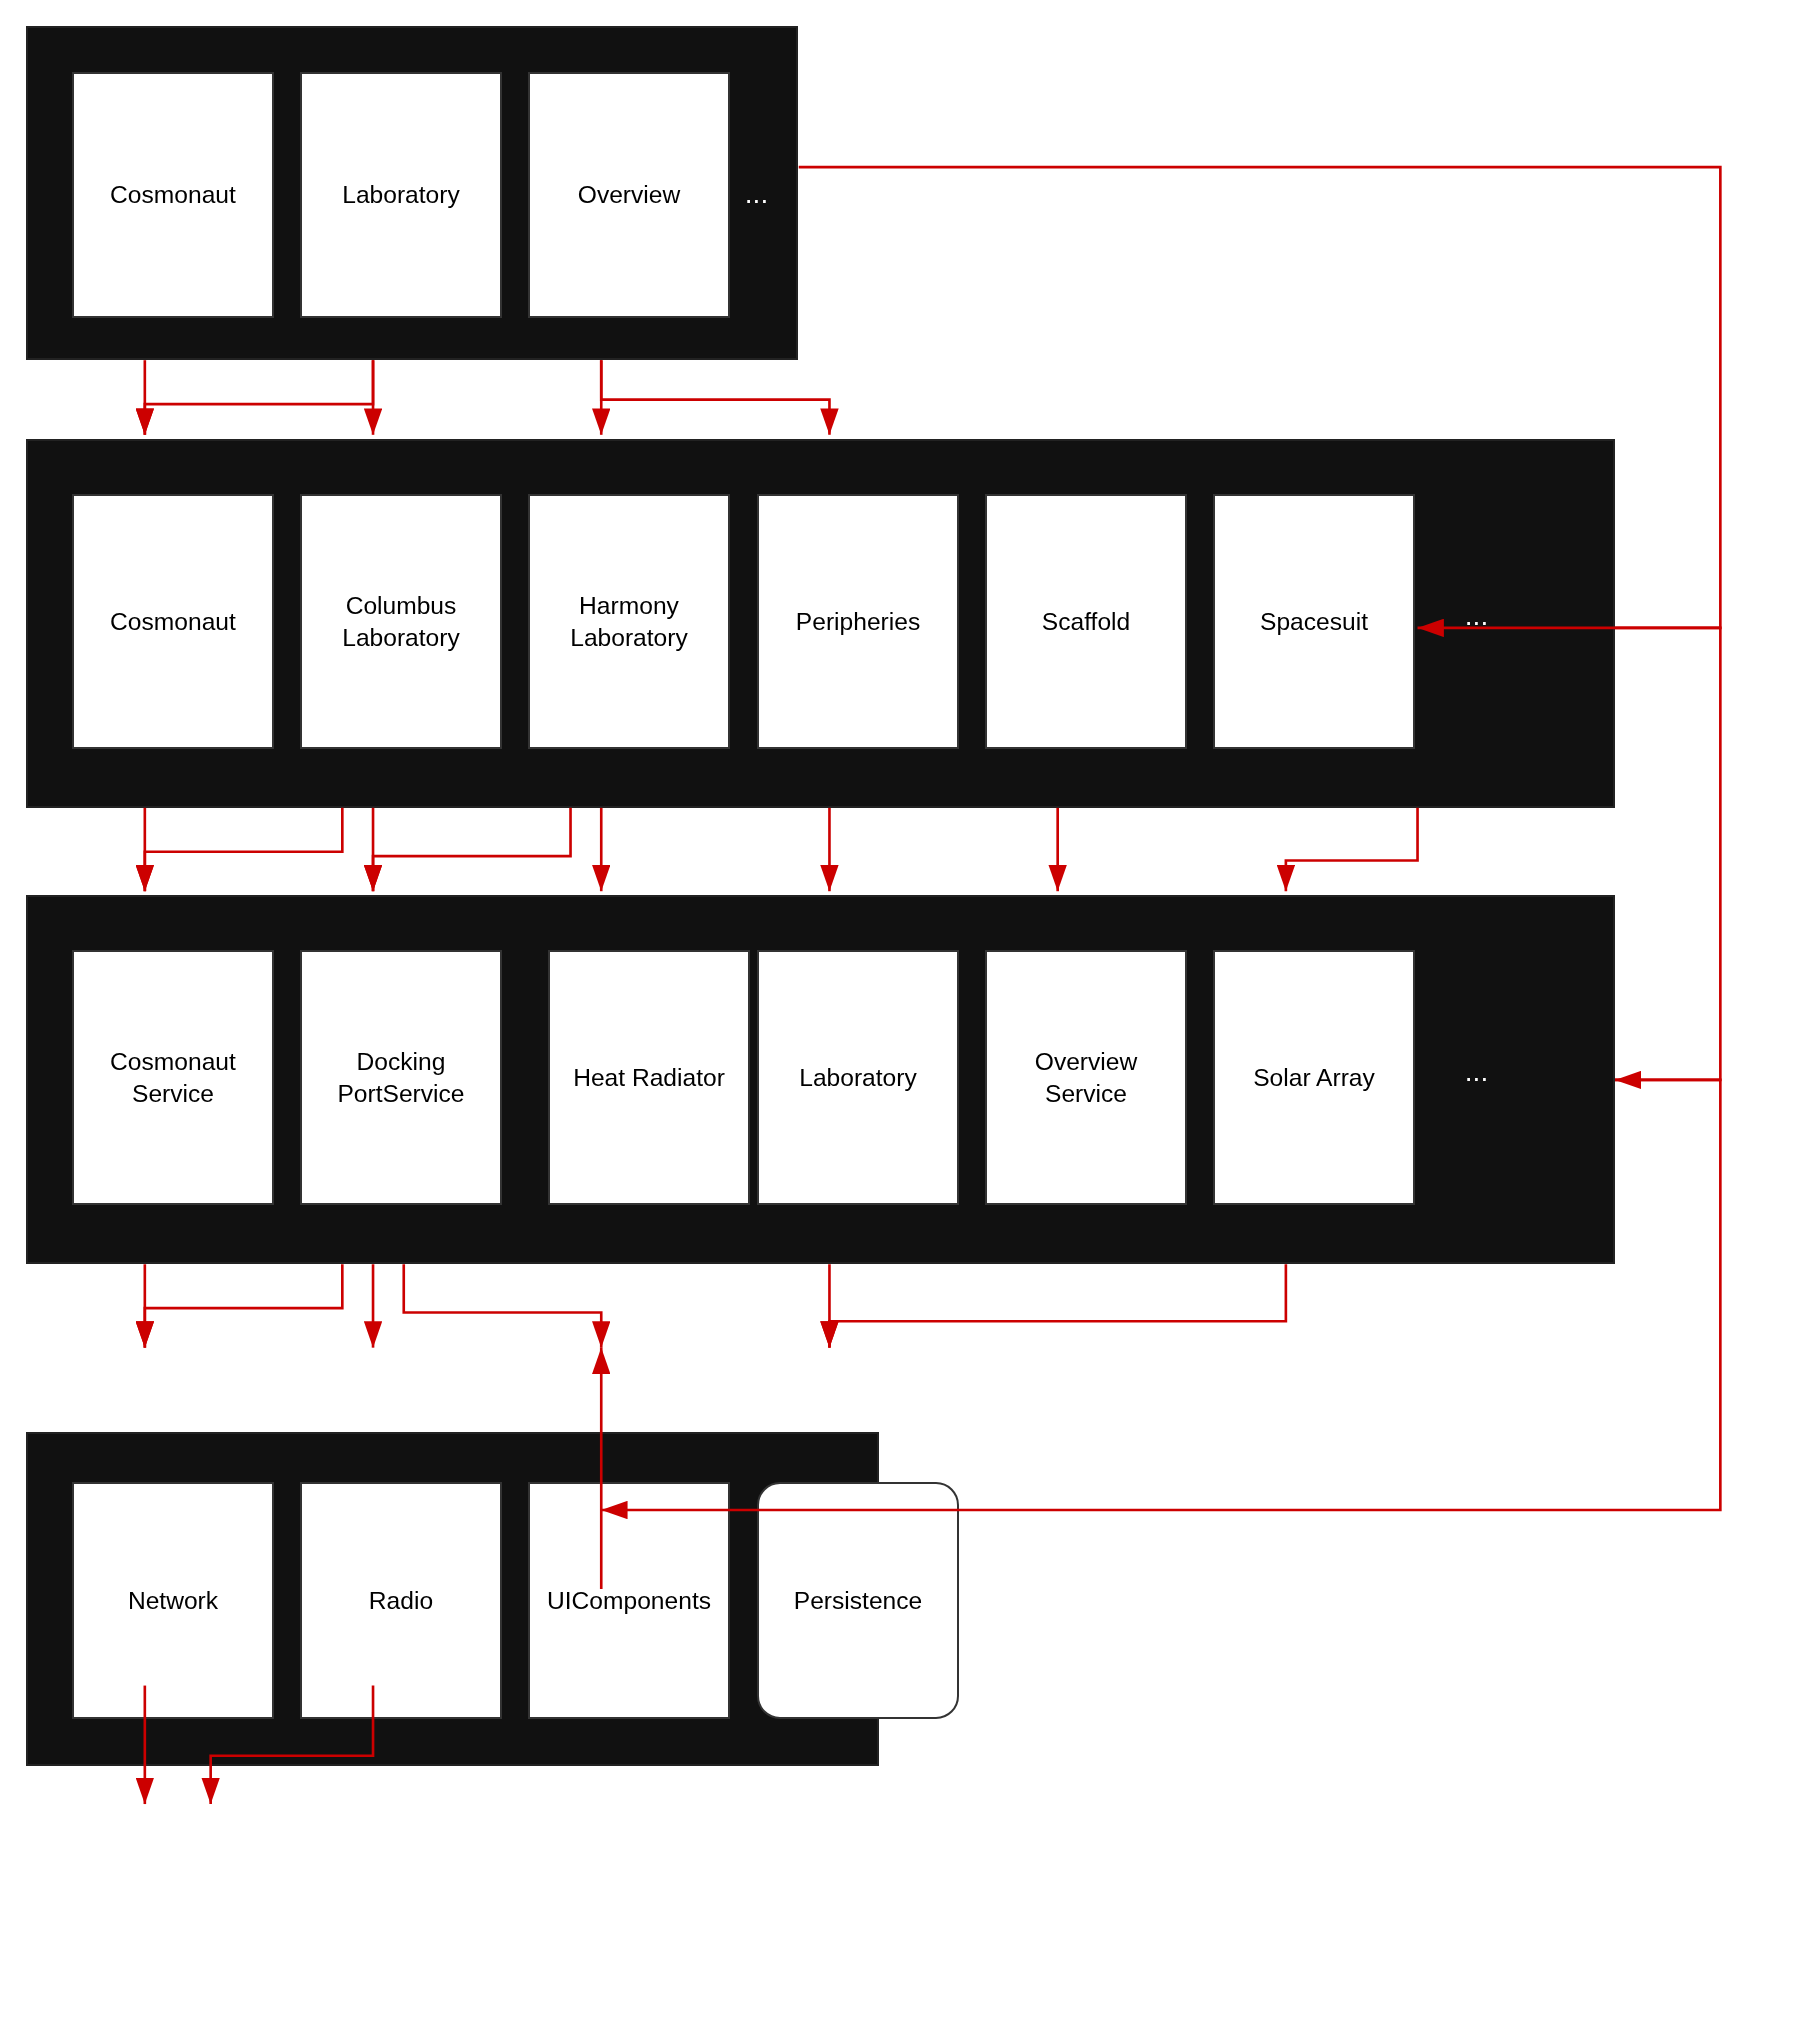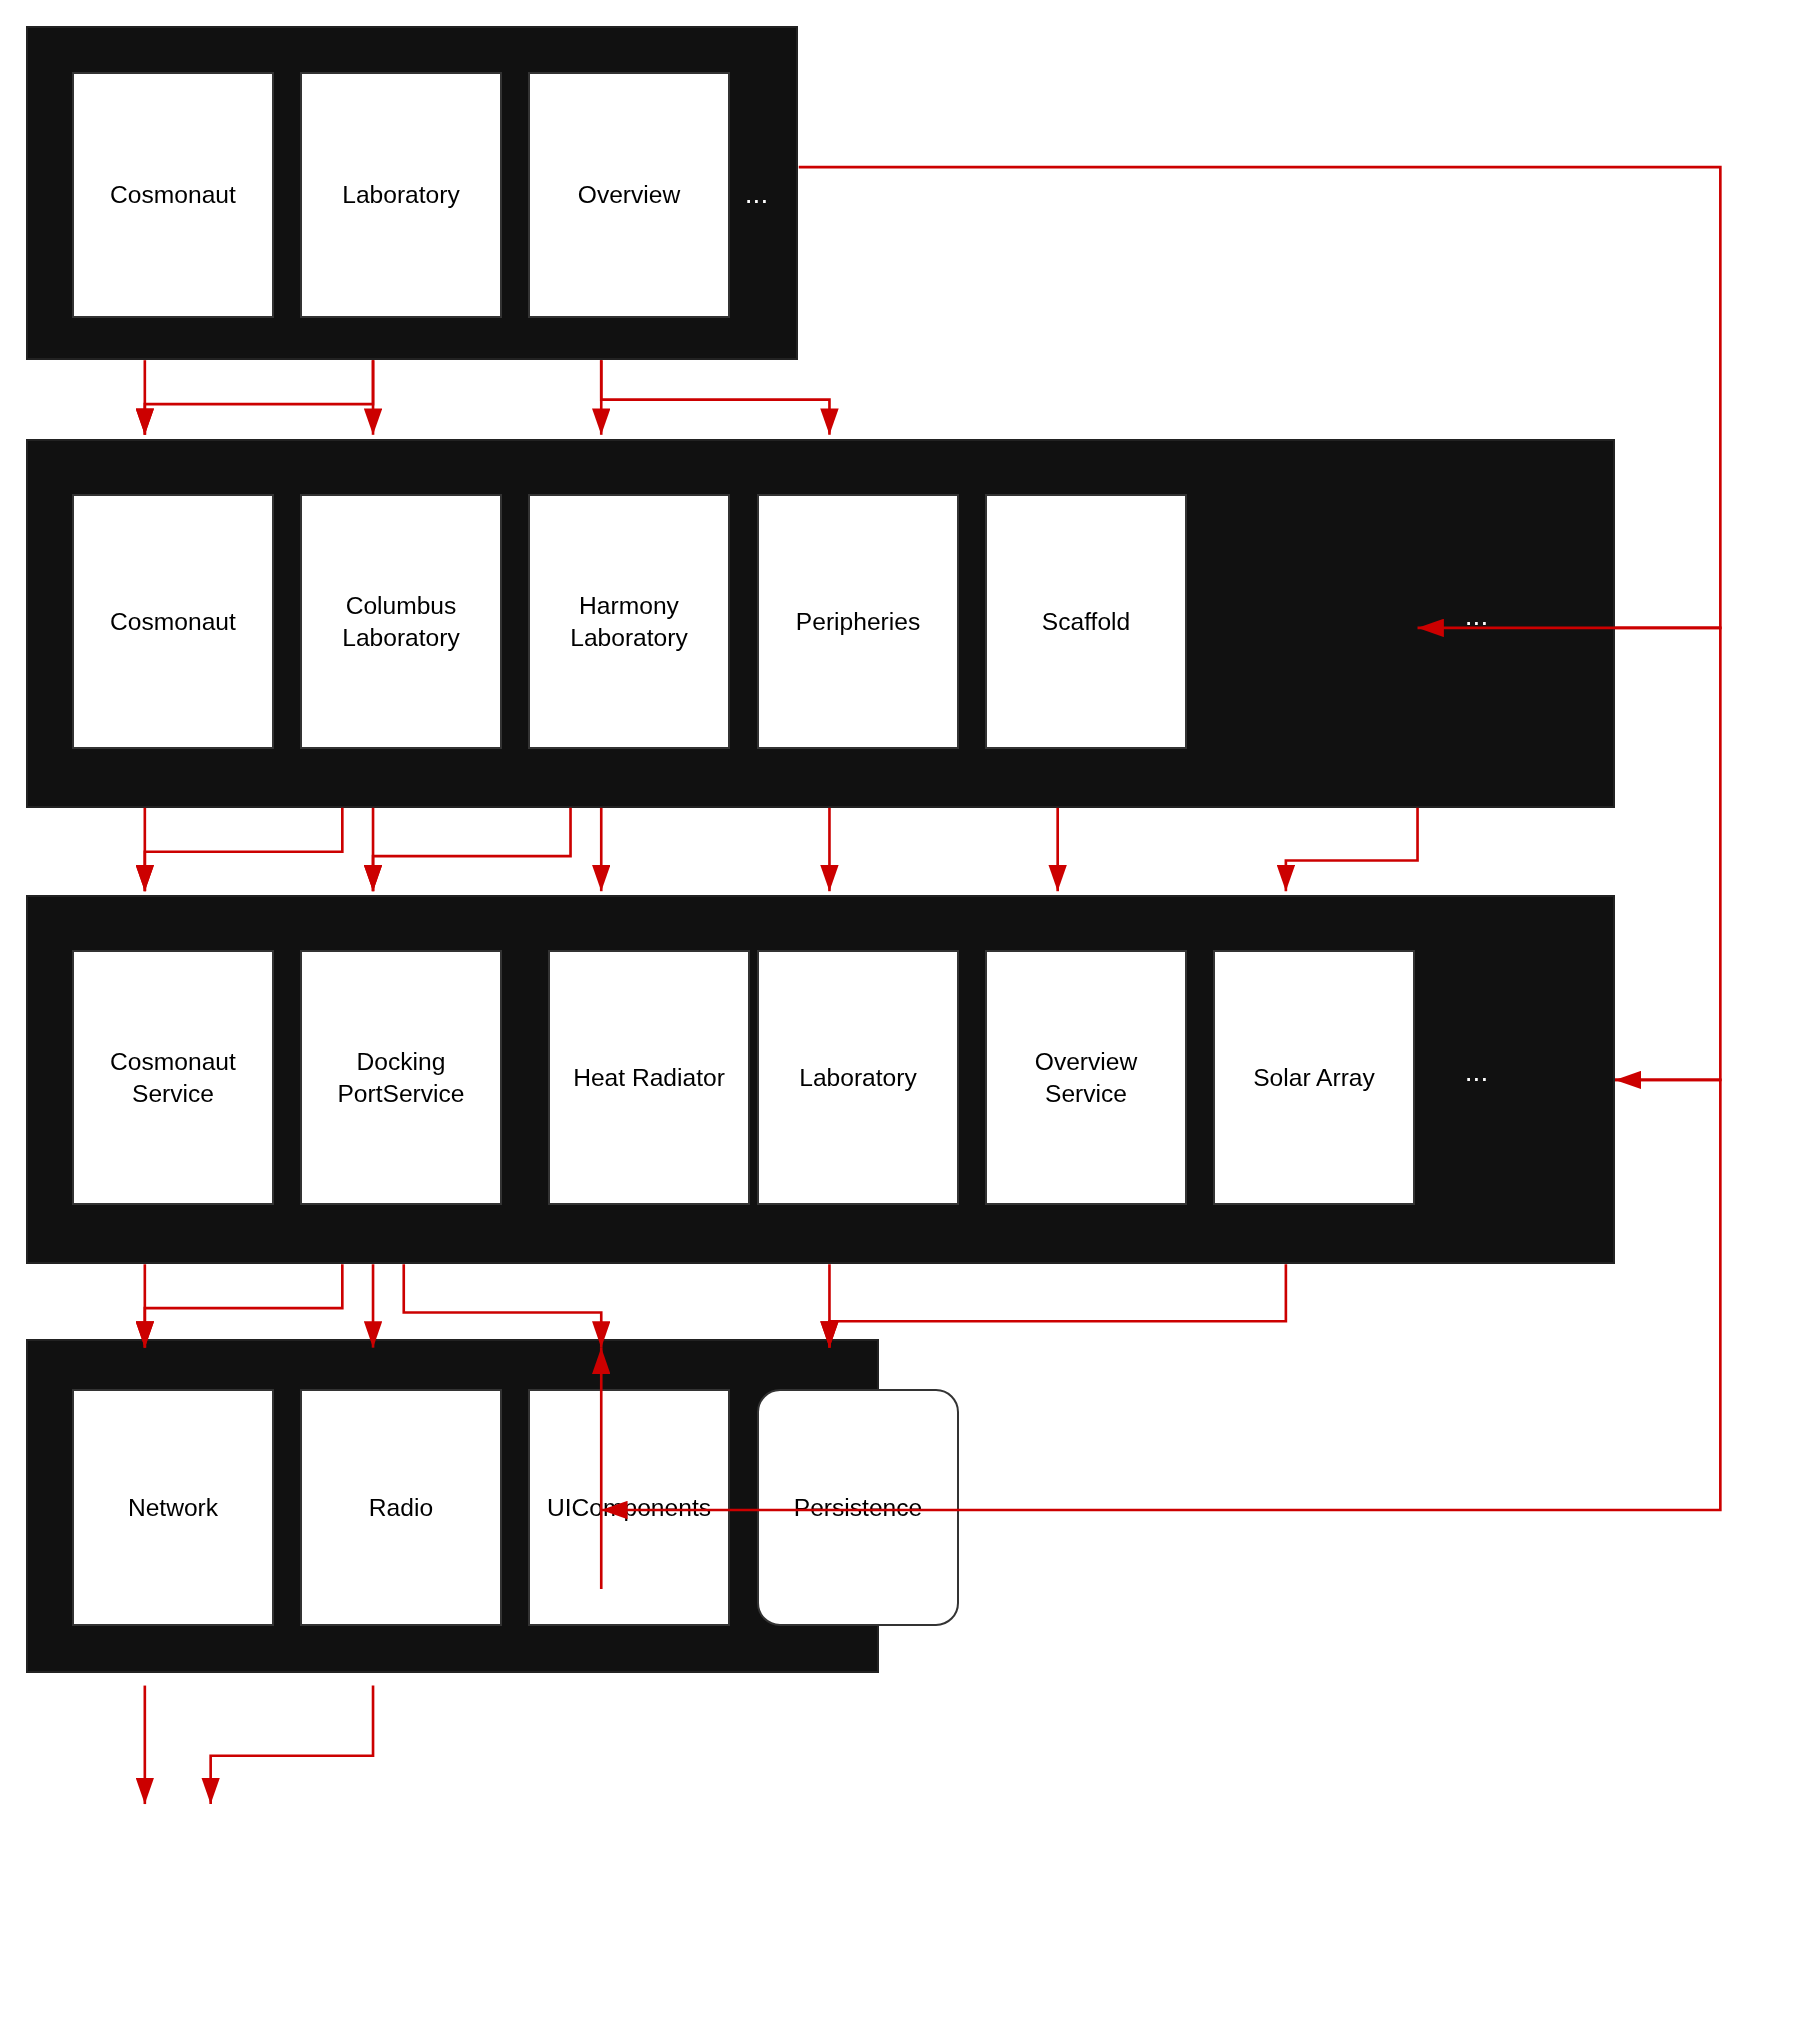--- a/index.html
+++ b/index.html
@@ -62,34 +62,35 @@
     <div class="module-box" style="left:500px; top:44px; width:202px; height:246px;">Overview</div>
     <div class="module-box" style="left:702px; top:140px; width:53px; height:53px; font-size:28px; border:none; color:#fff; background:transparent;">...</div>
   </div>
 
   <div class="row-panel" style="left:26px; top:439px; width:1589px; height:369px;">
     <div class="module-box" style="left:44px; top:53px; width:202px; height:255px;">Cosmonaut</div>
     <div class="module-box" style="left:272px; top:53px; width:202px; height:255px;">Columbus<br>Laboratory</div>
     <div class="module-box" style="left:500px; top:53px; width:202px; height:255px;">Harmony<br>Laboratory</div>
     <div class="module-box" style="left:729px; top:53px; width:202px; height:255px;">Peripheries</div>
     <div class="module-box" style="left:957px; top:53px; width:202px; height:255px;">Scaffold</div>
+    <div class="module-box" style="left:1185px; top:53px; width:202px; height:255px;">Spacesuit</div>
     <div class="module-box" style="left:1422px; top:149px; width:53px; height:53px; font-size:28px; border:none; color:#fff; background:transparent;">...</div>
   </div>
 
   <div class="row-panel" style="left:26px; top:895px; width:1589px; height:369px;">
     <div class="module-box" style="left:44px; top:53px; width:202px; height:255px;">Cosmonaut<br>Service</div>
     <div class="module-box" style="left:272px; top:53px; width:202px; height:255px;">Docking<br>PortService</div>
     <div class="module-box" style="left:500px; top:53px; width:202px; height:255px;margin-left:20px;">Heat Radiator</div>
     <div class="module-box" style="left:729px; top:53px; width:202px; height:255px;">Laboratory</div>
     <div class="module-box" style="left:957px; top:53px; width:202px; height:255px;">Overview<br>Service</div>
     <div class="module-box" style="left:1185px; top:53px; width:202px; height:255px;">Solar Array</div>
     <div class="module-box" style="left:1422px; top:149px; width:53px; height:53px; font-size:28px; border:none; color:#fff; background:transparent;">...</div>
   </div>
 
-  <div class="row-panel" style="left:26px; top:1339px; width:853px; height:334px;">
+  <div class="row-panel" style="left:26px; top:1432px; width:853px; height:334px;">
     <div class="module-box" style="left:44px; top:48px; width:202px; height:237px;">Network</div>
     <div class="module-box" style="left:272px; top:48px; width:202px; height:237px;">Radio</div>
     <div class="module-box" style="left:500px; top:48px; width:202px; height:237px;">UIComponents</div>
     <div class="module-box" style="left:729px; top:48px; width:202px; height:237px;border-radius:23px;">Persistence</div>
     <div class="module-box" style="left:930px; top:145px; width:53px; height:53px; font-size:28px; border:none; color:#fff; background:transparent;">...</div>
   </div>
 
 
   <svg class="arrows-svg" viewBox="0 0 2061 2328" width="1809" height="2044">
     <defs>

